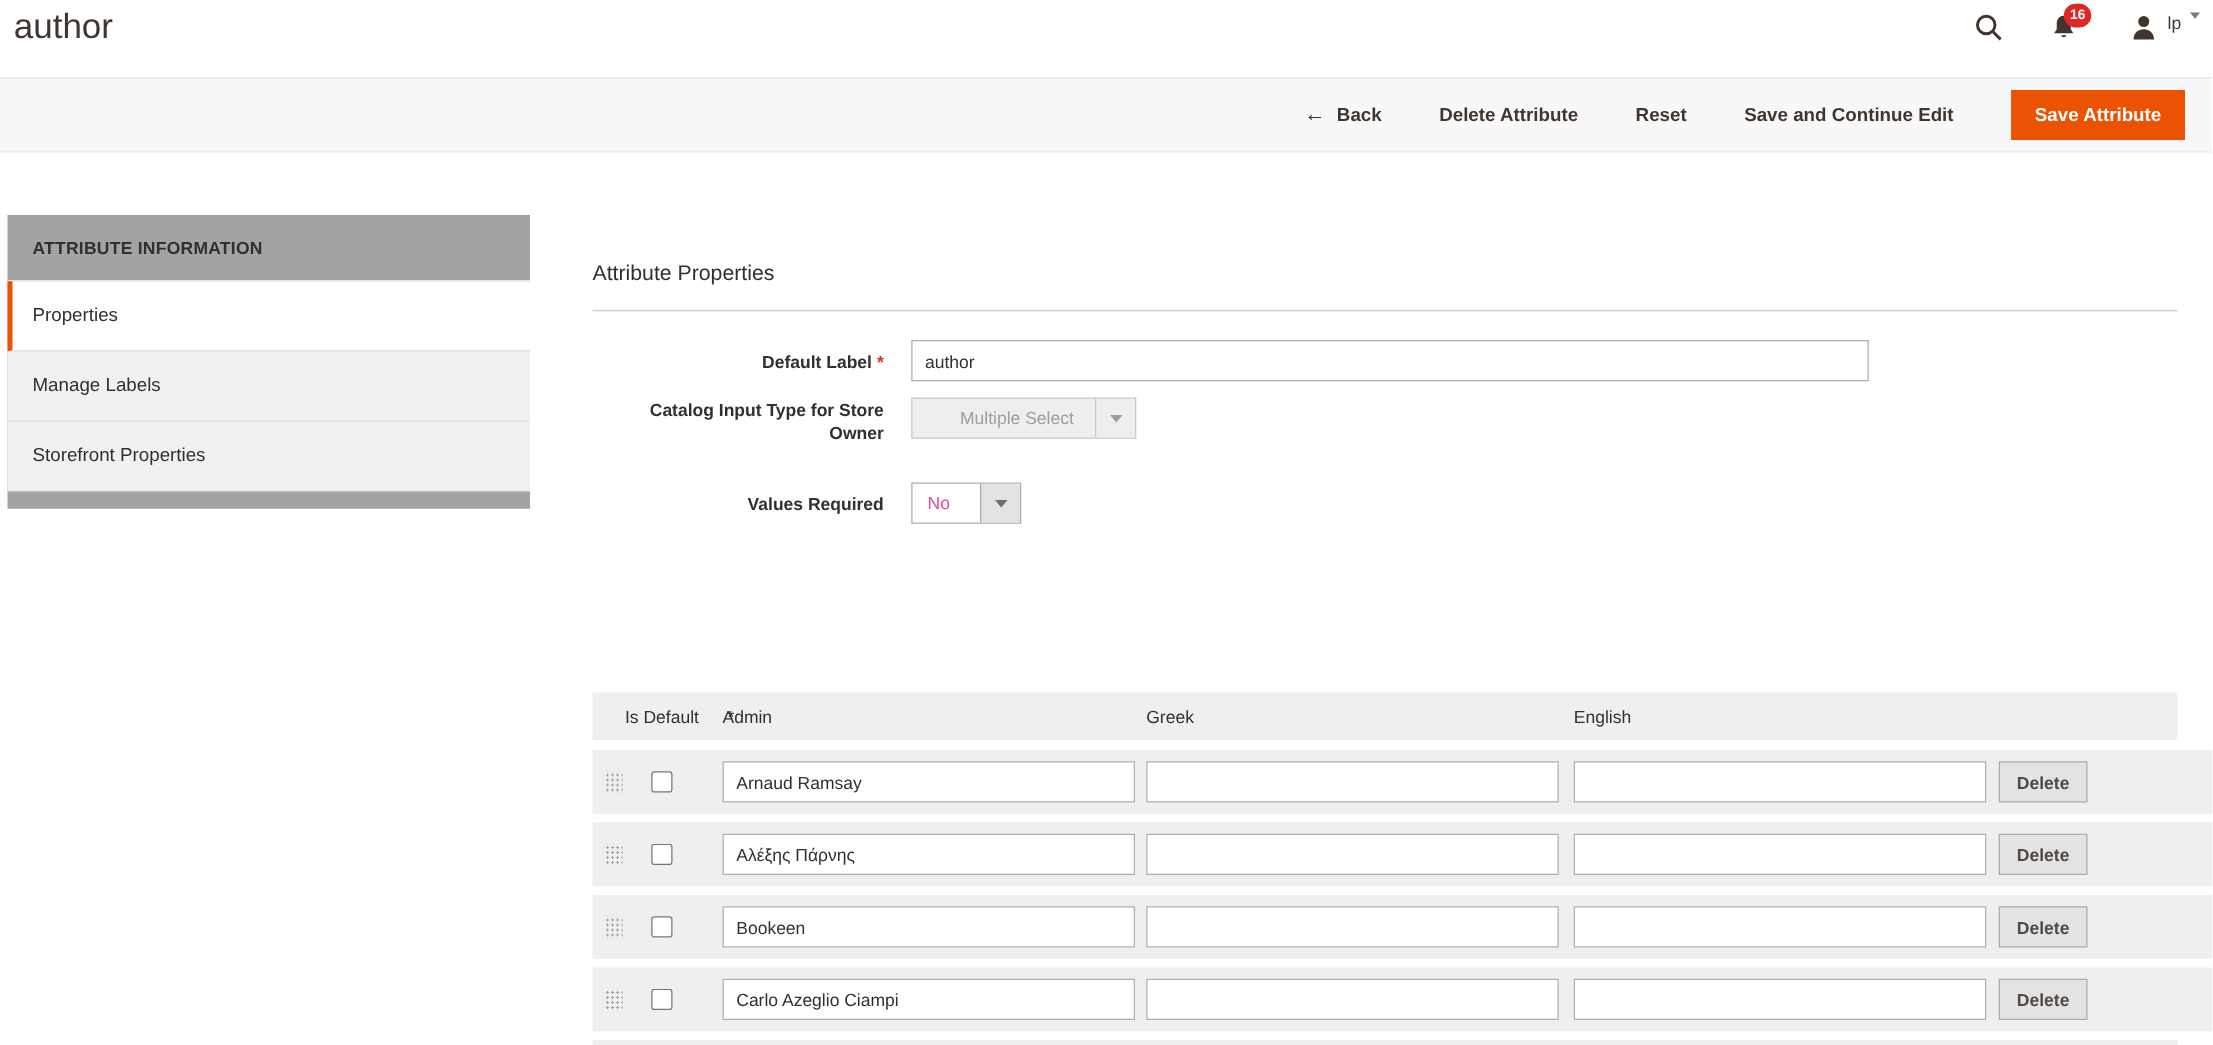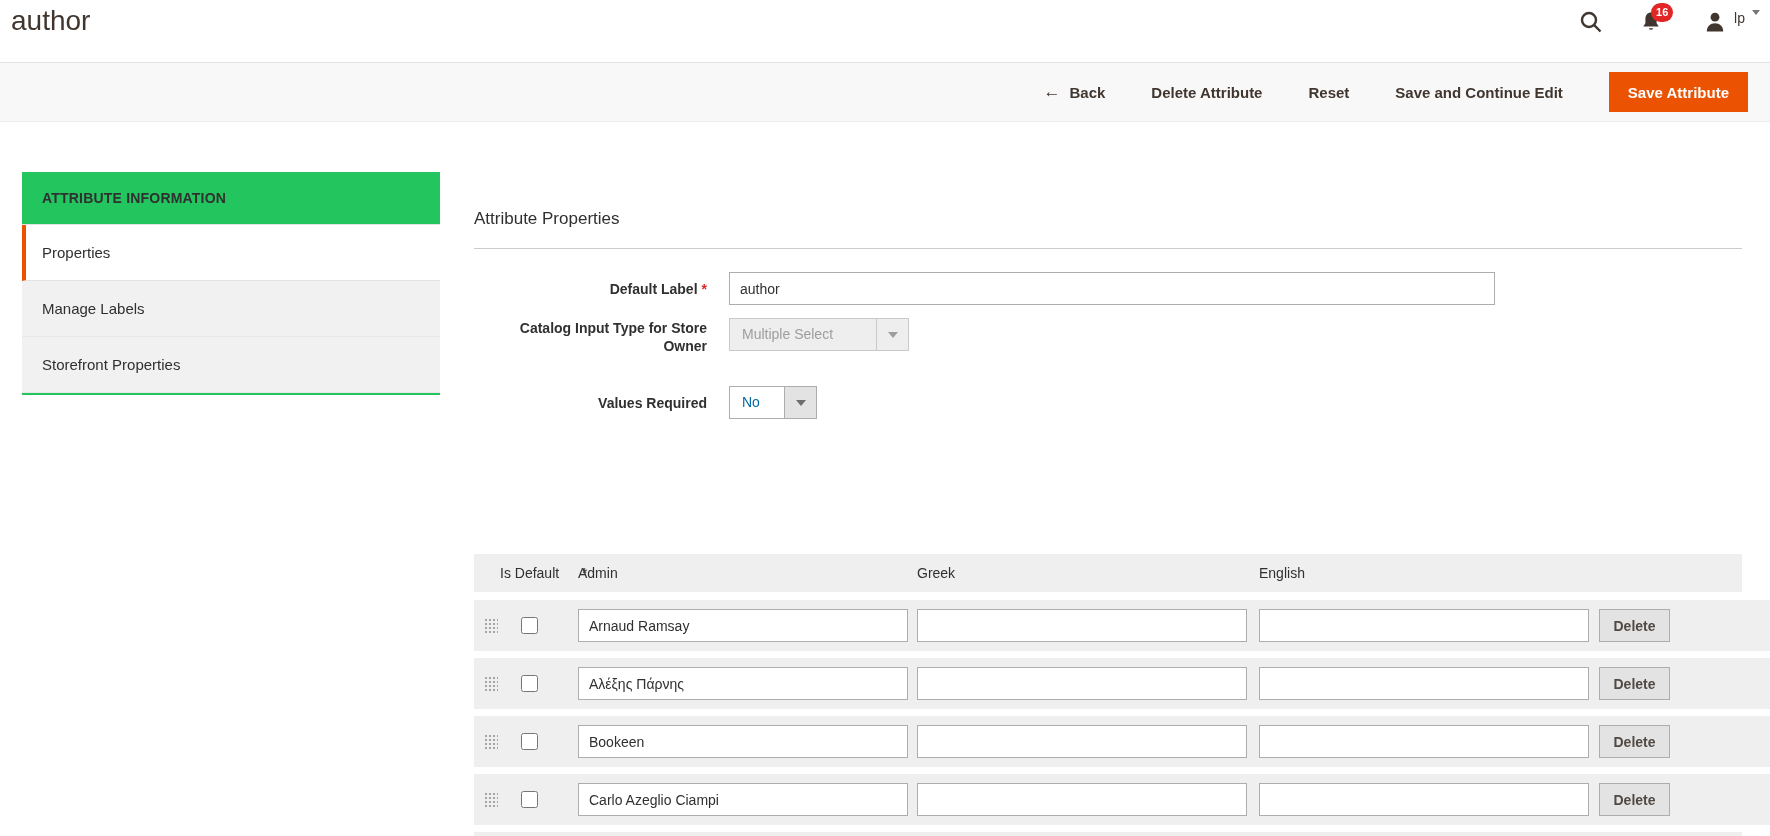--- a/index.html
+++ b/index.html
@@ -26,21 +26,21 @@
   .action-bar { position:absolute; top:62px; left:0; right:0; height:60px; background:#f8f8f8;
                 border-top:1px solid #e3e3e3; border-bottom:1px solid #ececec;
                 display:flex; align-items:center; justify-content:flex-end; padding-right:22px; gap:46px; }
   .action-link { background:none; border:none; font-family:inherit; font-size:15px; font-weight:600;
                  color:#41362f; cursor:pointer; display:flex; align-items:center; gap:9px; }
   .back-arrow { font-size:17px; font-weight:400; }
   .btn-primary { background:#eb5202; border:1px solid #eb5202; color:#fff; font-family:inherit;
                  font-size:15px; font-weight:600; height:40px; padding:0 18px; cursor:pointer; }
 
   
-  .sidebar { position:absolute; left:6px; top:172px; width:418px; background:#22c55e; padding-bottom:2px;margin-left:16px; }
+  .sidebar { position:absolute; left:6px; top:172px; width:418px; background:#a3a3a3; padding-bottom:14px; }
   .sidebar-header { padding:18px 20px; font-size:14px; font-weight:700; color:#303030;
                     letter-spacing:.2px; border-bottom:1px solid #e3e3e3; }
   .sidebar-item { padding:19px 20px; font-size:15px; color:#303030; border-bottom:1px solid #e8e8e8;
                   cursor:pointer; background:#f1f1f1; }
   .sidebar-item.active { background:#fff; border-left:4px solid #eb5202; padding-left:16px;
                          font-weight:400; border-bottom:1px solid #e3e3e3; }
 
   
   .section-title { position:absolute; left:474px; width:1268px; font-size:17px; font-weight:400;
                    color:#303030; border-bottom:1px solid #ccc; }
@@ -49,27 +49,27 @@
 
   .form-row { position:absolute; left:474px; display:flex; }
   .form-label { width:255px; padding-right:22px; text-align:right; font-size:14px; font-weight:600;
                 color:#303030; line-height:1.25; }
   .req { color:#e22626; margin-left:4px; font-weight:600; }
   .text-input { height:33px; border:1px solid #adadad; font-family:inherit; font-size:14px;
                 color:#303030; padding:0 10px; background:#fff; }
   .input-wide { width:766px; }
 
   .select { display:flex; height:33px; border:1px solid #adadad; background:#fff; cursor:pointer; }
-  .select-value { flex:1; padding:0 12px; line-height:31px; font-size:14px; color:#0369a1; white-space:nowrap; }
+  .select-value { flex:1; padding:0 12px; line-height:31px; font-size:14px; color:#ec4899; white-space:nowrap; }
   .select-arrow { width:32px; border-left:1px solid #adadad; background:#e3e3e3;
                   display:flex; align-items:center; justify-content:center; }
   .select-arrow i { width:0; height:0; border-left:5px solid transparent; border-right:5px solid transparent;
                     border-top:6px solid #6e6e6e; }
   .select.disabled { background:#eee; border-color:#c9c9c9; cursor:default; }
-  .select.disabled .select-value { color:#9e9e9e; }
+  .select.disabled .select-value { color:#9e9e9e;margin-left:26px; }
   .select.disabled .select-arrow { background:#eee; border-left-color:#c9c9c9; }
   .select.disabled .select-arrow i { border-top-color:#9e9e9e; }
 
   
   .opt-header { position:absolute; left:474px; top:554px; width:1268px; height:38px; background:#efefef; }
   .opt-header span { position:absolute; line-height:38px; font-size:14px; font-weight:400; color:#303030; }
   .col-is-default { left:26px; }
   .col-admin { left:104px; }
   .col-greek { left:443px; }
   .col-english { left:785px; }

